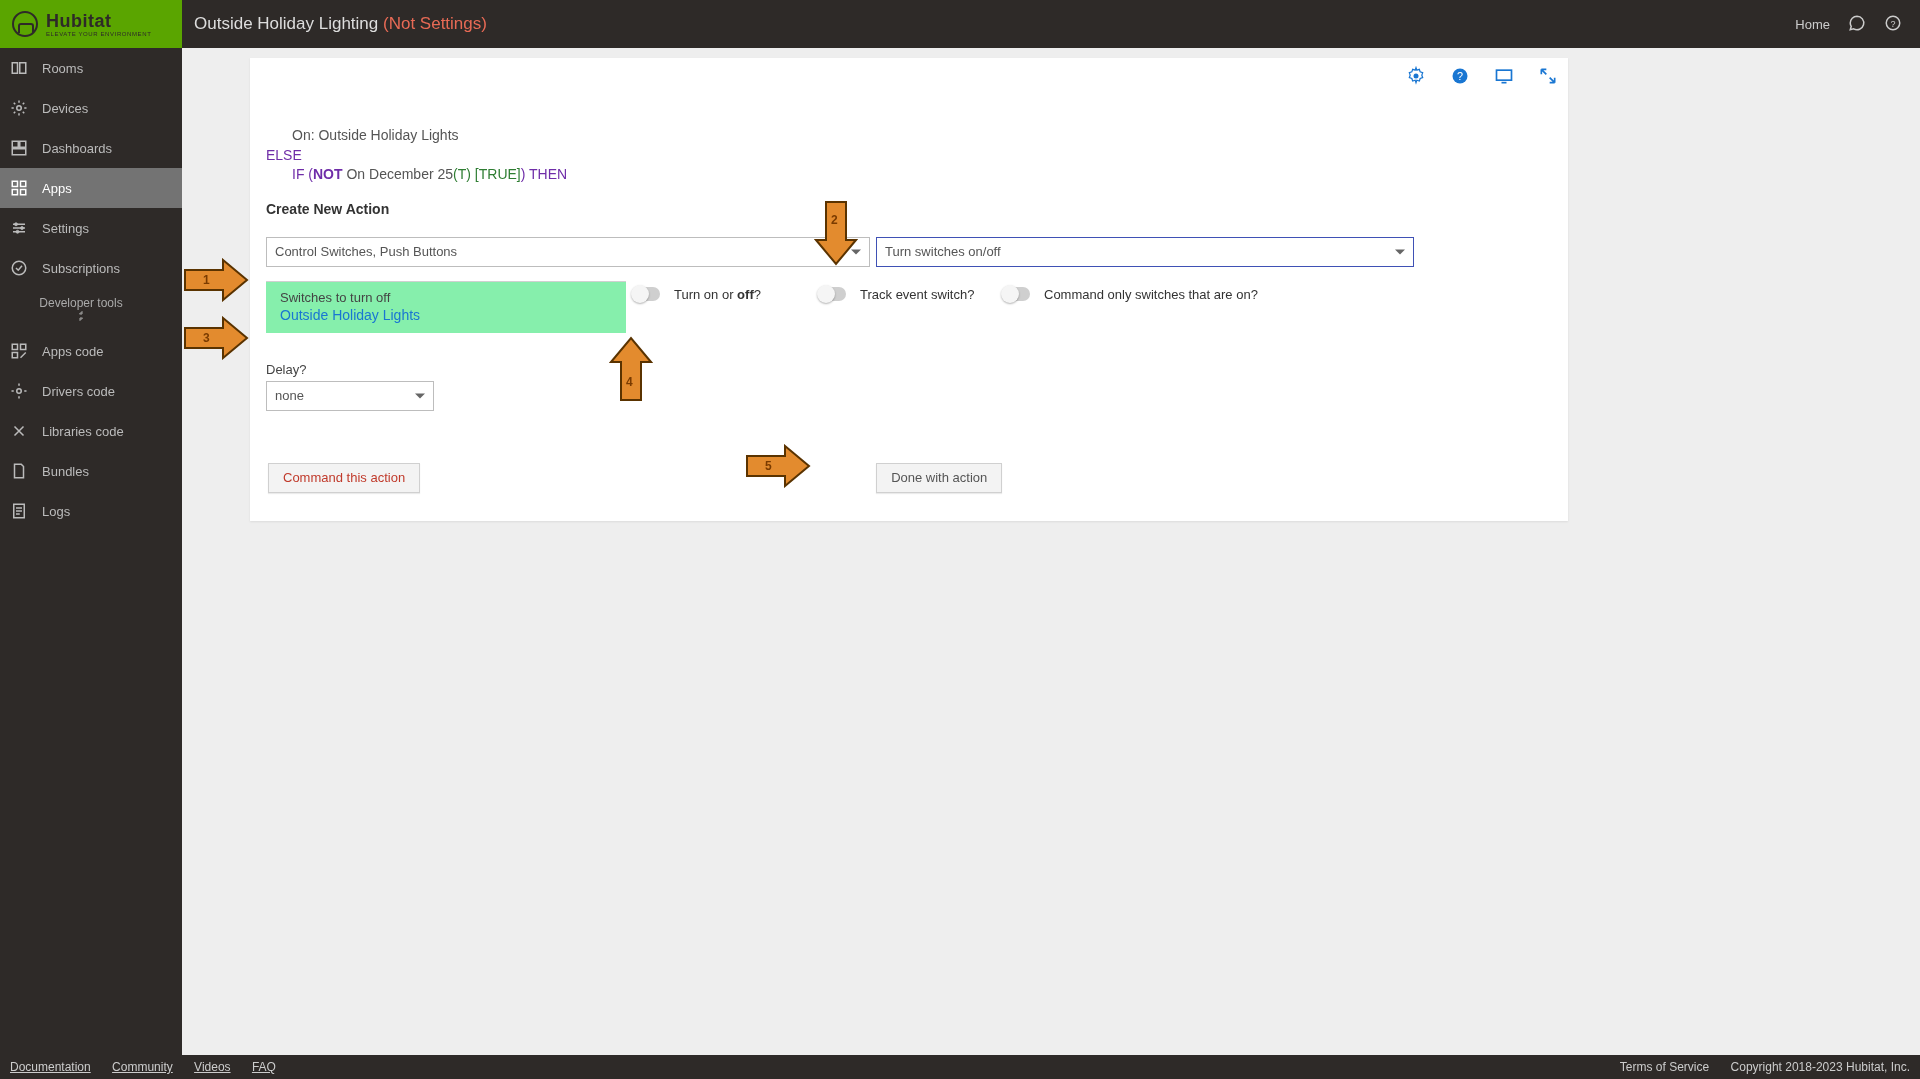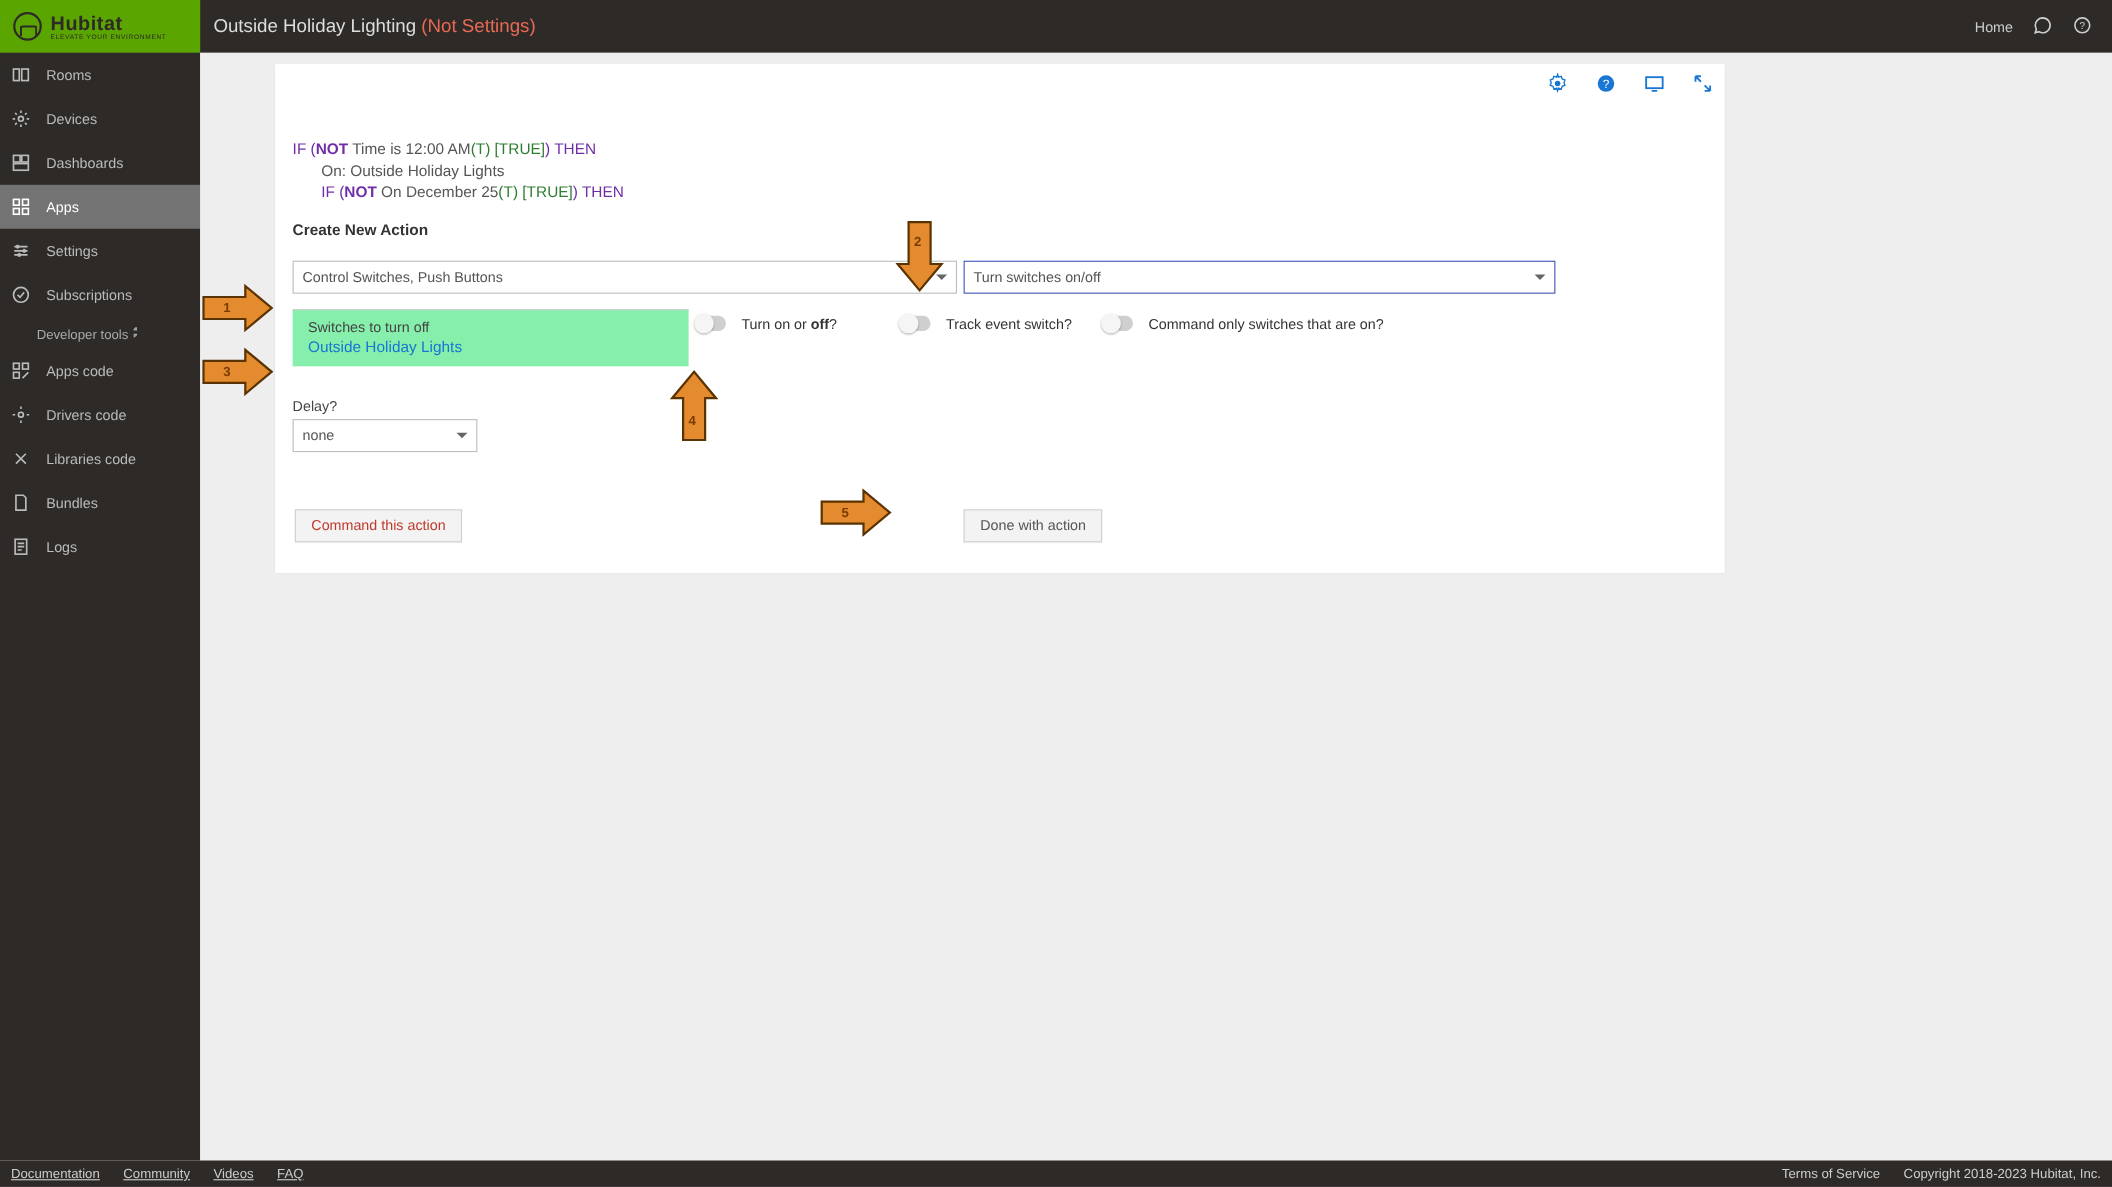--- a/index.html
+++ b/index.html
@@ -21,21 +21,21 @@
   
   .body-row { flex: 1; display: flex; min-height: 0; }
 
   
   .sidebar { width: 182px; background: #2e2a28; color: #bbb; display: flex; flex-direction: column; font-size: 13px; }
   .nav-item { display: flex; align-items: center; gap: 14px; height: 40px; padding-left: 10px; cursor: pointer; text-align: center; }
   .nav-item.active { background: #737373; color: #fff; }
   .nav-icon { width: 18px; height: 18px; display: inline-flex; align-items: center; justify-content: center; }
   .nav-icon svg { width: 18px; height: 18px; fill: #bbb; stroke: #bbb; }
   .nav-item.active .nav-icon svg { fill: #fff; stroke: #fff; }
-  .dev-header { display: flex; align-items: center; justify-content: center; padding: 8px 26px 6px 6px; font-size: 12px; color: #aaa; }
+  .dev-header { display: flex; align-items: center; justify-content: center; padding: 8px 26px 6px 6px; font-size: 12px; color: #aaa; flex-direction: column; }
   .collapse-icon { width: 12px; height: 12px; }
 
   
   .main { flex: 1; background: #eeeeee; padding: 0; overflow: auto; }
   .card { background: #fff; margin: 10px 0 0 68px; width: 1318px; position: relative; padding: 12px 16px 28px 16px; box-shadow: 0 1px 2px rgba(0,0,0,0.08); }
   .card-tools { position: absolute; top: 8px; right: 10px; display: flex; gap: 24px; }
   .card-tools svg { width: 20px; height: 20px; fill: #1976d2; }
 
   .rule { font-family: "Courier New", monospace; font-size: 14px; line-height: 1.4; margin-top: 56px; }
   .rule .kw { color: #6f2da8; }
@@ -249,24 +249,22 @@
         <span><svg viewBox="0 0 24 24">
               <rect x="3" y="5" width="18" height="12" fill="none" stroke="#1976d2" stroke-width="2"></rect>
               <path d="M9 20h6" stroke="#1976d2" stroke-width="2"></path>
             </svg></span>
         <span><svg viewBox="0 0 24 24">
               <path d="M4 4h6M4 4v6M4 4l6 6M20 20h-6M20 20v-6M20 20l-6-6" stroke="#1976d2" stroke-width="2" fill="none"></path>
             </svg></span>
       </div>
 
       <div class="rule">
-        <div>
-          <span class="kw">IF (</span><span class="kw not">NOT</span><span class="txt"> Time is 12:00 AM</span><span class="bool">(T)</span><span class="bool"> [TRUE]</span><span class="kw">) THEN</span>
-        </div>
         <div class="indent1 txt">On: Outside Holiday Lights</div>
+        <div class="kw">ELSE</div>
         <div class="indent1">
           <span class="kw">IF (</span><span class="kw not">NOT</span><span class="txt"> On December 25</span><span class="bool">(T)</span><span class="bool"> [TRUE]</span><span class="kw">) THEN</span>
         </div>
       </div>
 
       <div class="section-title">Create New Action</div>
 
       <div class="row-selects">
         <div class="select sel-a">
           <span>Control Switches, Push Buttons</span>

